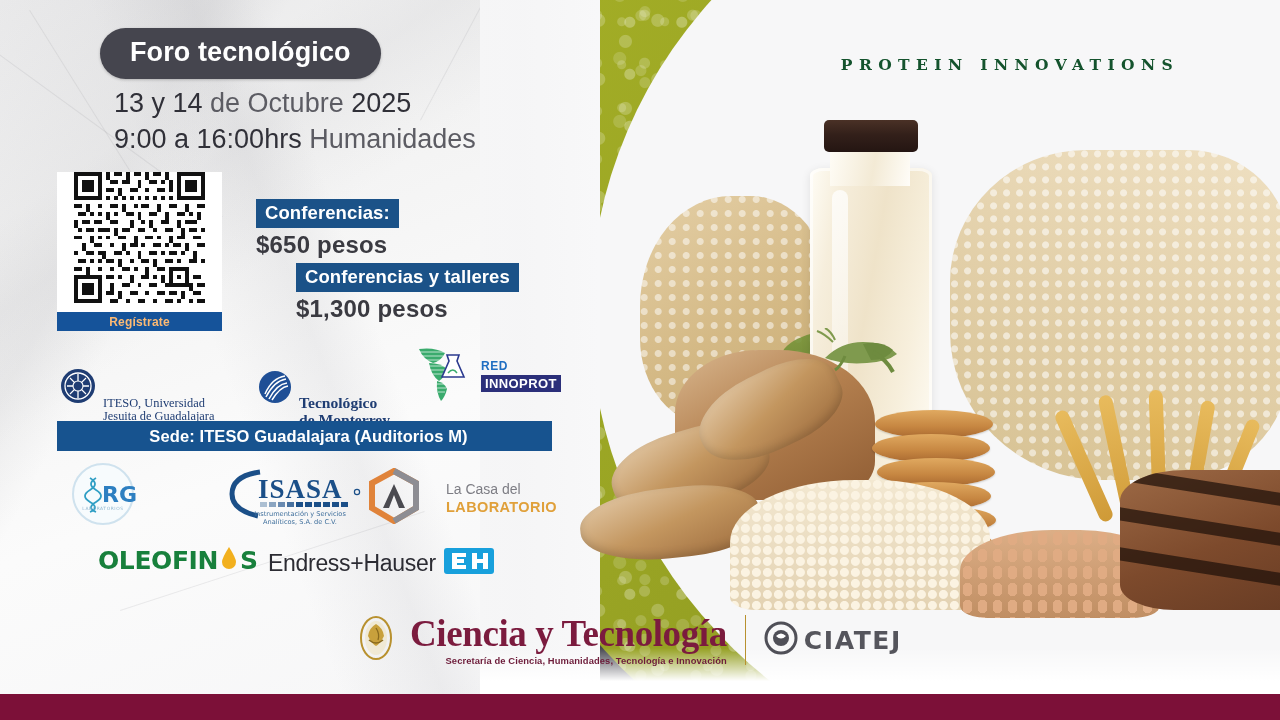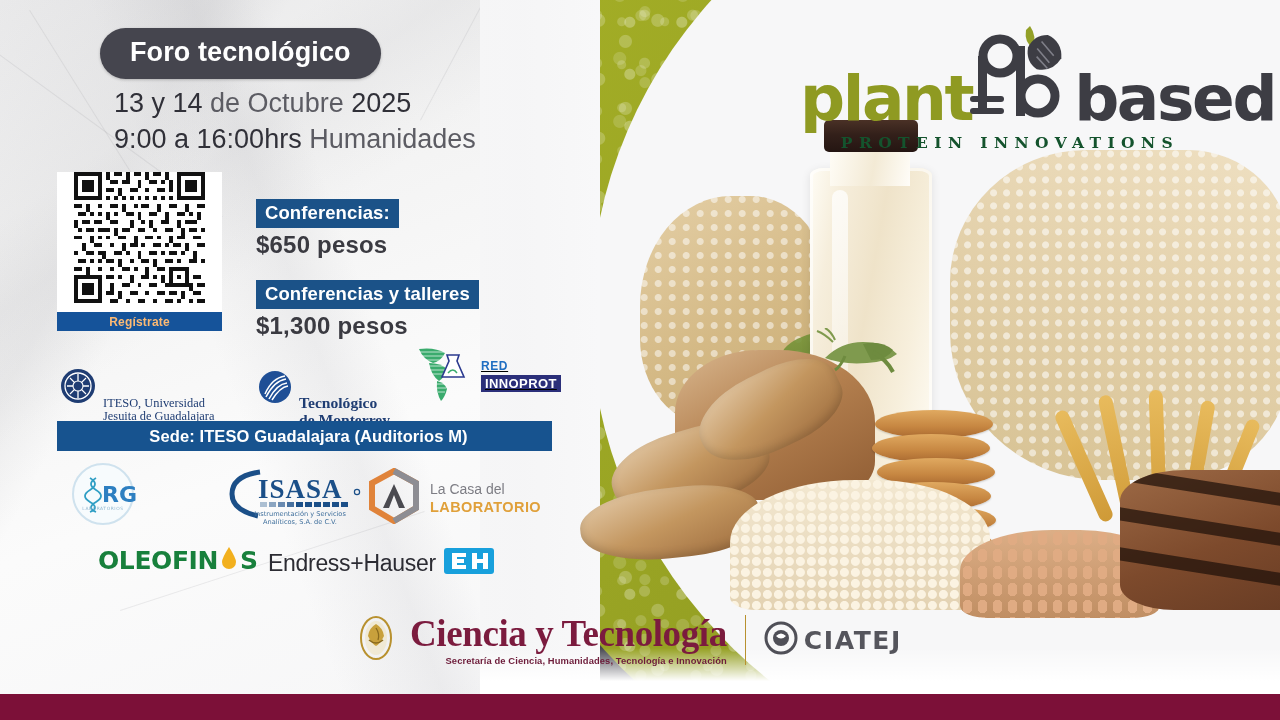--- a/index.html
+++ b/index.html
@@ -354,42 +354,20 @@
       <div class="grill" style="left:-10px; top:22px; width:330px; transform:rotate(9deg);"></div>
       <div class="grill" style="left:-10px; top:62px; width:330px; transform:rotate(9deg);"></div>
       <div class="grill" style="left:-10px; top:102px; width:330px; transform:rotate(9deg);"></div>
     </div>
 
     <div class="fade-left-edge"></div>
     <div class="fade-bottom"></div>
   </div>
 
   <div class="logo">
-    <div class="logo-row">
-      <span class="logo-plant">plant</span>
-      <span class="logo-mark">
-        <svg viewBox="0 0 108 104" width="108" height="104">
-
-          <path d="M60 4 q7 10 3 22 q-9 -6 -7 -18 z" fill="#93a027"></path>
-
-          <path d="M72 14 q16 2 20 18 q-4 16 -20 18 q-13 -4 -15 -18 q2 -14 15 -18 z" fill="#3d3d44" transform="rotate(18 78 32)"></path>
-          <path d="M68 22 l16 10 M66 30 l16 10 M68 38 l14 8" stroke="#7f7f88" stroke-width="1.6" fill="none" transform="rotate(18 78 32)"></path>
-
-          <circle cx="30" cy="34" r="17" fill="none" stroke="#3d3d44" stroke-width="9"></circle>
-          <rect x="8" y="34" width="9" height="58" fill="#3d3d44"></rect>
-
-          <rect x="0" y="74" width="34" height="6" rx="3" fill="#3d3d44"></rect>
-          <rect x="0" y="86" width="34" height="6" rx="3" fill="#3d3d44"></rect>
-
-          <rect x="46" y="24" width="9" height="70" fill="#3d3d44"></rect>
-          <circle cx="68" cy="74" r="17" fill="none" stroke="#3d3d44" stroke-width="9"></circle>
-        </svg>
-      </span>
-      <span class="logo-based">based</span>
-    </div>
     <div class="logo-tag">PROTEIN INNOVATIONS</div>
   </div>
 
   <div class="pill">Foro tecnológico</div>
 
   <div class="dateline">
     <div>
       <b>13 y 14</b><span class="light"> de Octubre </span><b>2025</b>
     </div>
     <div>
@@ -439,21 +417,21 @@
         <path d="M9 32h2v1H9zM13 32h1v1h-1zM16 32h2v1h-2zM20 32h1v1h-1zM23 32h2v1h-2zM26 32h1v1h-1zM29 32h1v1h-1zM31 32h2v1h-2z"></path>
       </g>
     </svg>
   </div>
   <div class="qr-label">Regístrate</div>
 
   <div class="price-block" style="top:199px;">
     <div class="price-tag">Conferencias:</div>
     <div class="price-amount">$650 pesos</div>
   </div>
-  <div class="price-block" style="top:280px;">
+  <div class="price-block" style="top:263px;margin-left:40px;">
     <div class="price-tag">Conferencias y talleres</div>
     <div class="price-amount">$1,300 pesos</div>
   </div>
 
   <div class="uni-row">
 
     <div class="uni" style="left:0; top:8px;">
       <span>
         <svg width="36" height="36" viewBox="0 0 36 36">
           <circle cx="18" cy="18" r="17" fill="#1f3d73"></circle>
@@ -493,21 +471,21 @@
             <path d="M14 22 q12 0 18 6 q-2 8 -8 12 q-8 -6 -10 -18 z"></path>
             <path d="M22 40 q8 2 10 8 q-2 8 -6 12 q-5 -8 -4 -20 z"></path>
           </g>
           <g stroke="#fff" stroke-width="1" opacity=".65">
             <path d="M4 11h26M4 15h24M8 19h20M14 25h18M14 29h16M16 33h14M22 43h10M22 47h9M23 51h7"></path>
           </g>
           <path d="M32 14 h12 l-2 6 l7 16 h-22 l7 -16 z" fill="#fff" stroke="#2b3a8f" stroke-width="1.6"></path>
           <path d="M33 32 q5 -6 9 0" stroke="#3aab6d" stroke-width="1.4" fill="none"></path>
         </svg>
       </span>
-      <span style="margin-left:2px; display:inline-block;text-decoration:underline;">
+      <span style="margin-left:2px; display:inline-block;">
         <span style="font-size:12px; font-weight:bold; color:#1f6ec2; letter-spacing:.6px;">RED</span><br>
         <span style="font-size:13px; font-weight:bold; color:#fff; background:#2b2f7a; padding:1px 4px; letter-spacing:.4px;">INNOPROT</span>
       </span>
     </div>
   </div>
 
   <div class="sede">Sede: ITESO Guadalajara (Auditorios M)</div>
 
   <div class="sponsor-row" style="top:462px; width:500px; height:68px;">
 
@@ -542,21 +520,21 @@
               <rect x="105" y="38" width="7" height="5"></rect>
             <rect x="114" y="38" width="7" height="5"></rect>
               <rect x="123" y="38" width="7" height="5"></rect>
           </g>
           <text x="82" y="52" font-family="DejaVu Sans, sans-serif" font-size="6.6" fill="#3f6f9c" text-anchor="middle">Instrumentación y Servicios</text>
           <text x="82" y="60" font-family="DejaVu Sans, sans-serif" font-size="6.6" fill="#3f6f9c" text-anchor="middle">Analíticos, S.A. de C.V.</text>
         </svg>
       </span>
     </div>
 
-    <div class="sponsor" style="left:305px; top:6px;">
+    <div class="sponsor" style="left:305px; top:6px;gap:16px;">
       <span>
         <svg width="58" height="56" viewBox="0 0 58 56">
           <path d="M29 3 L51 15 L51 40 L29 53 L7 40 L7 15 Z" fill="none" stroke="#e0833a" stroke-width="6"></path>
           <path d="M29 3 L51 15 L51 40 L29 53" fill="none" stroke="#8d8d93" stroke-width="6"></path>
           <path d="M29 16 L40 40 L34 40 L29 27 L24 40 L18 40 Z" fill="#4a4a50"></path>
         </svg>
       </span>
       <span style="margin-left:7px; display:inline-block;">
         <span style="font-size:14px; color:#7d7d84;">La Casa del</span><br>
         <span style="font-size:14.5px; font-weight:bold; color:#e0a03a; letter-spacing:.4px;">LABORATORIO</span>

